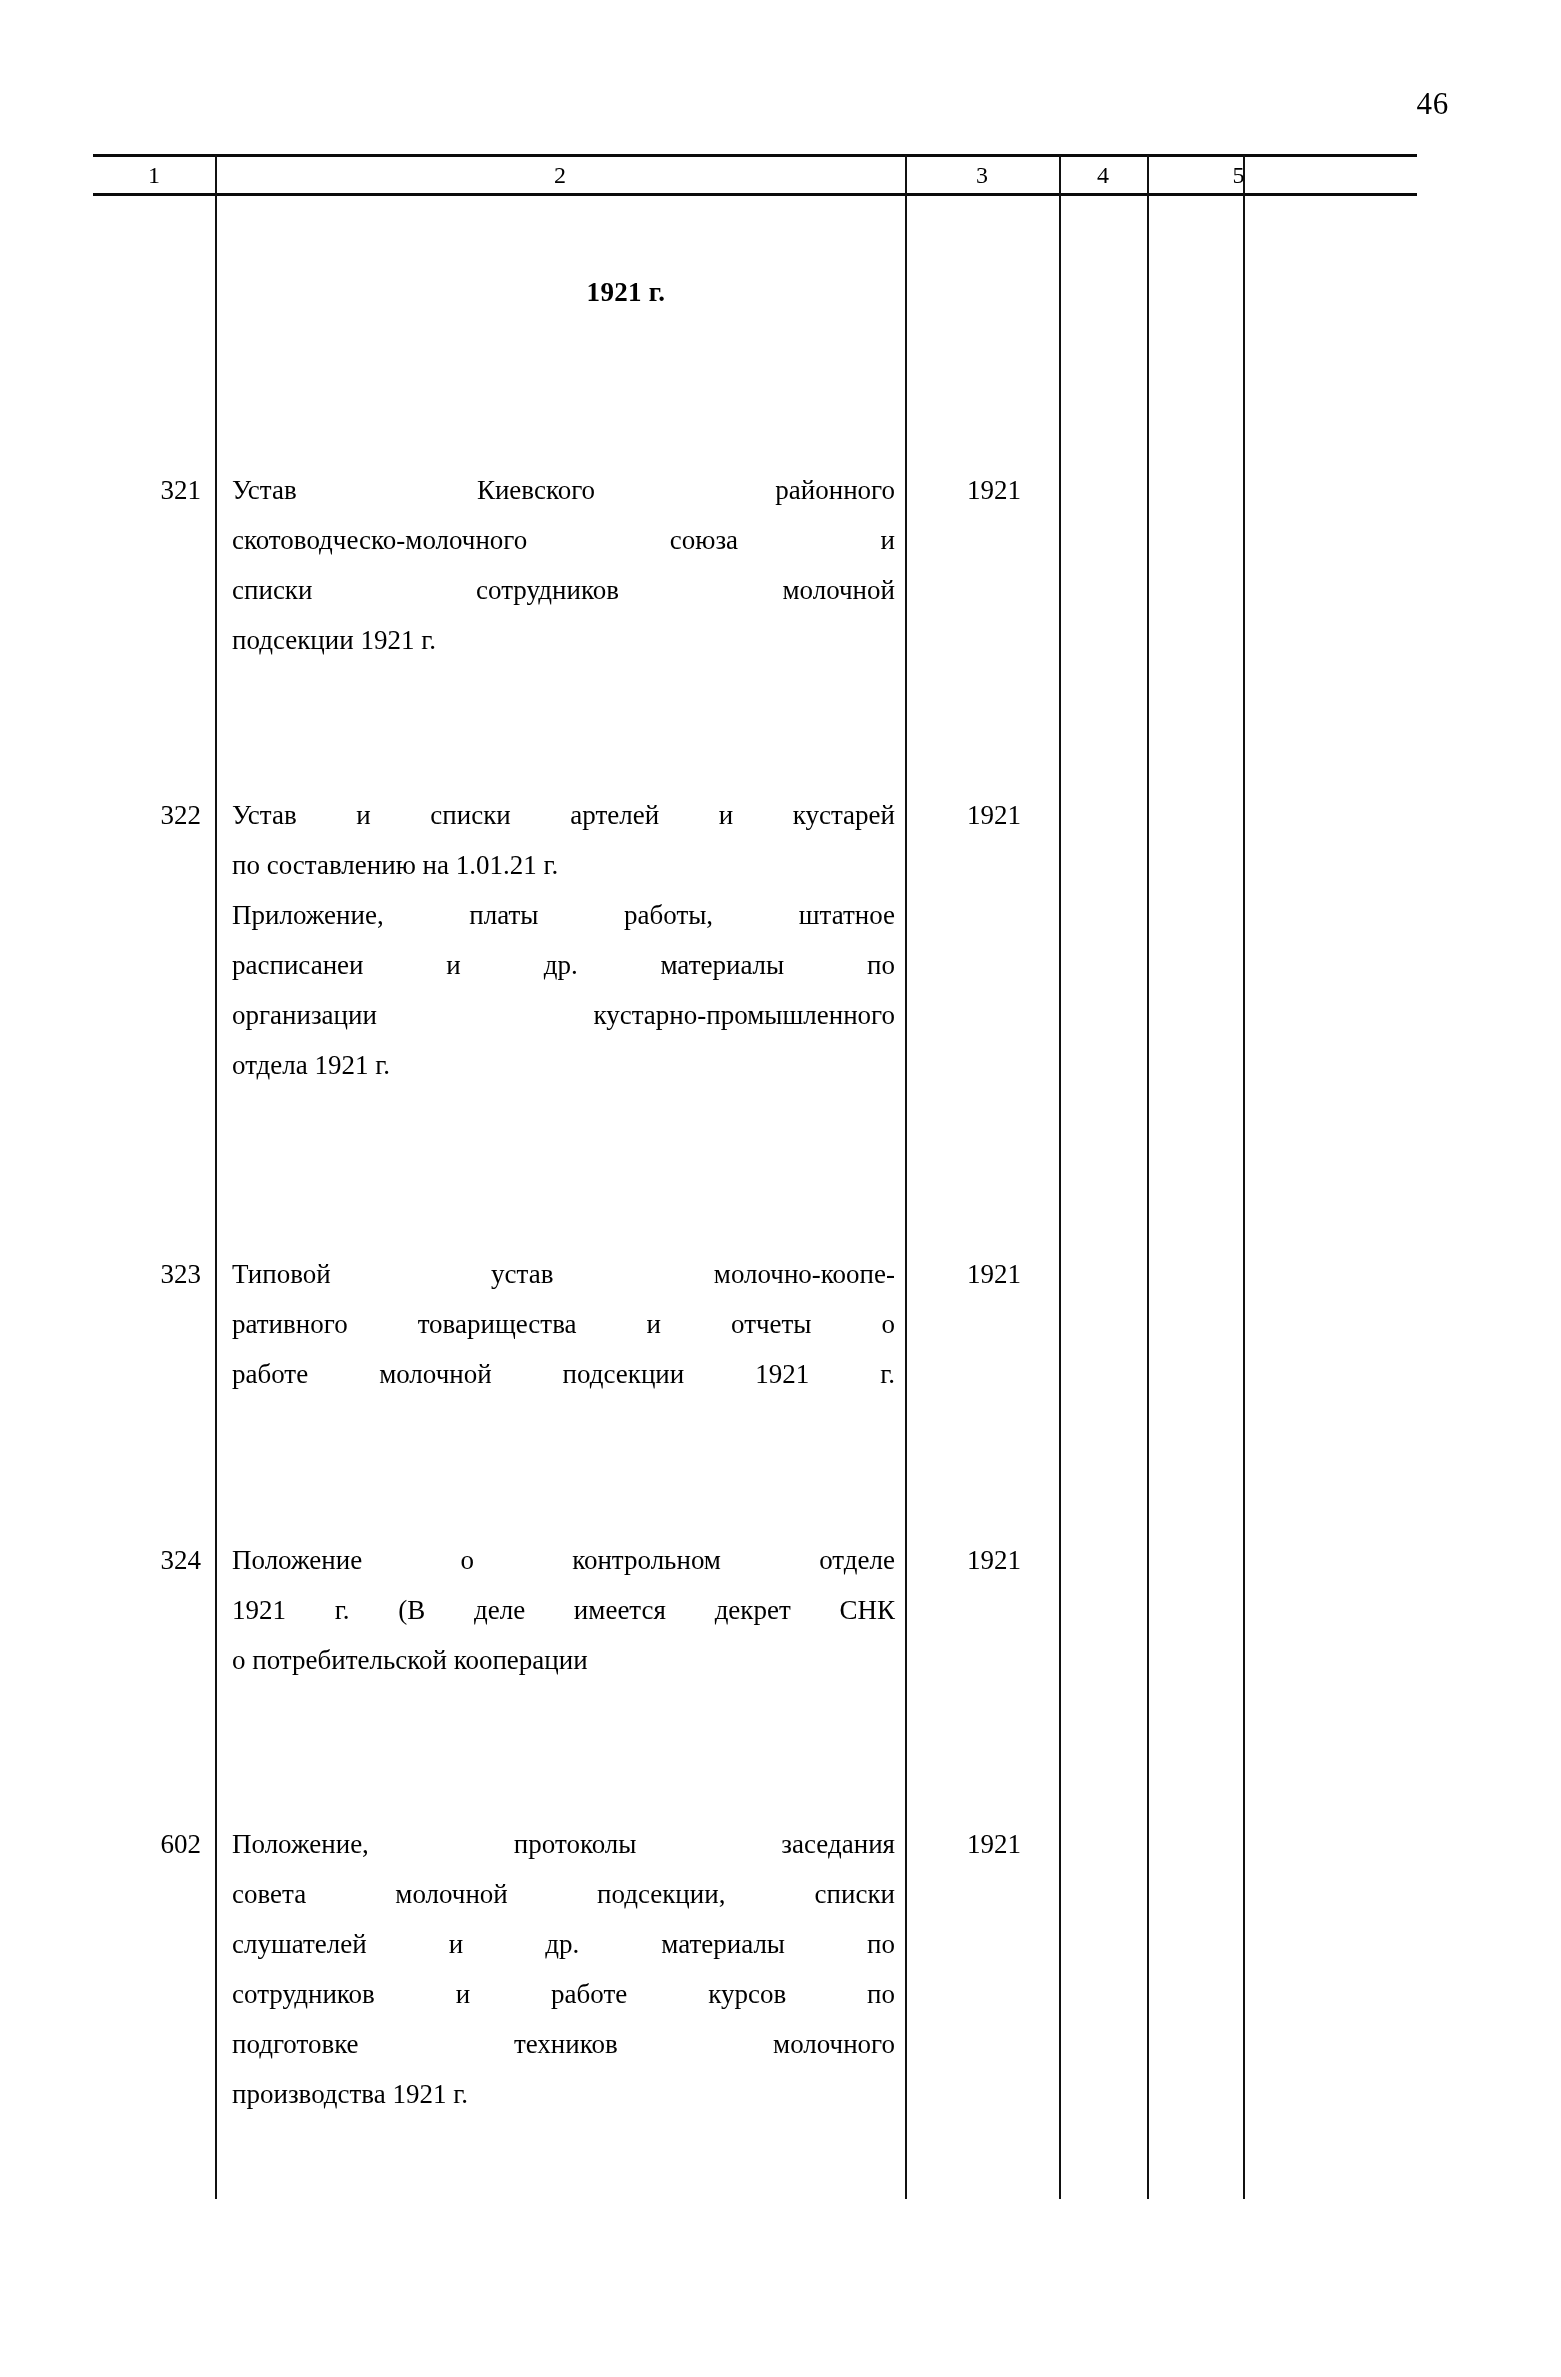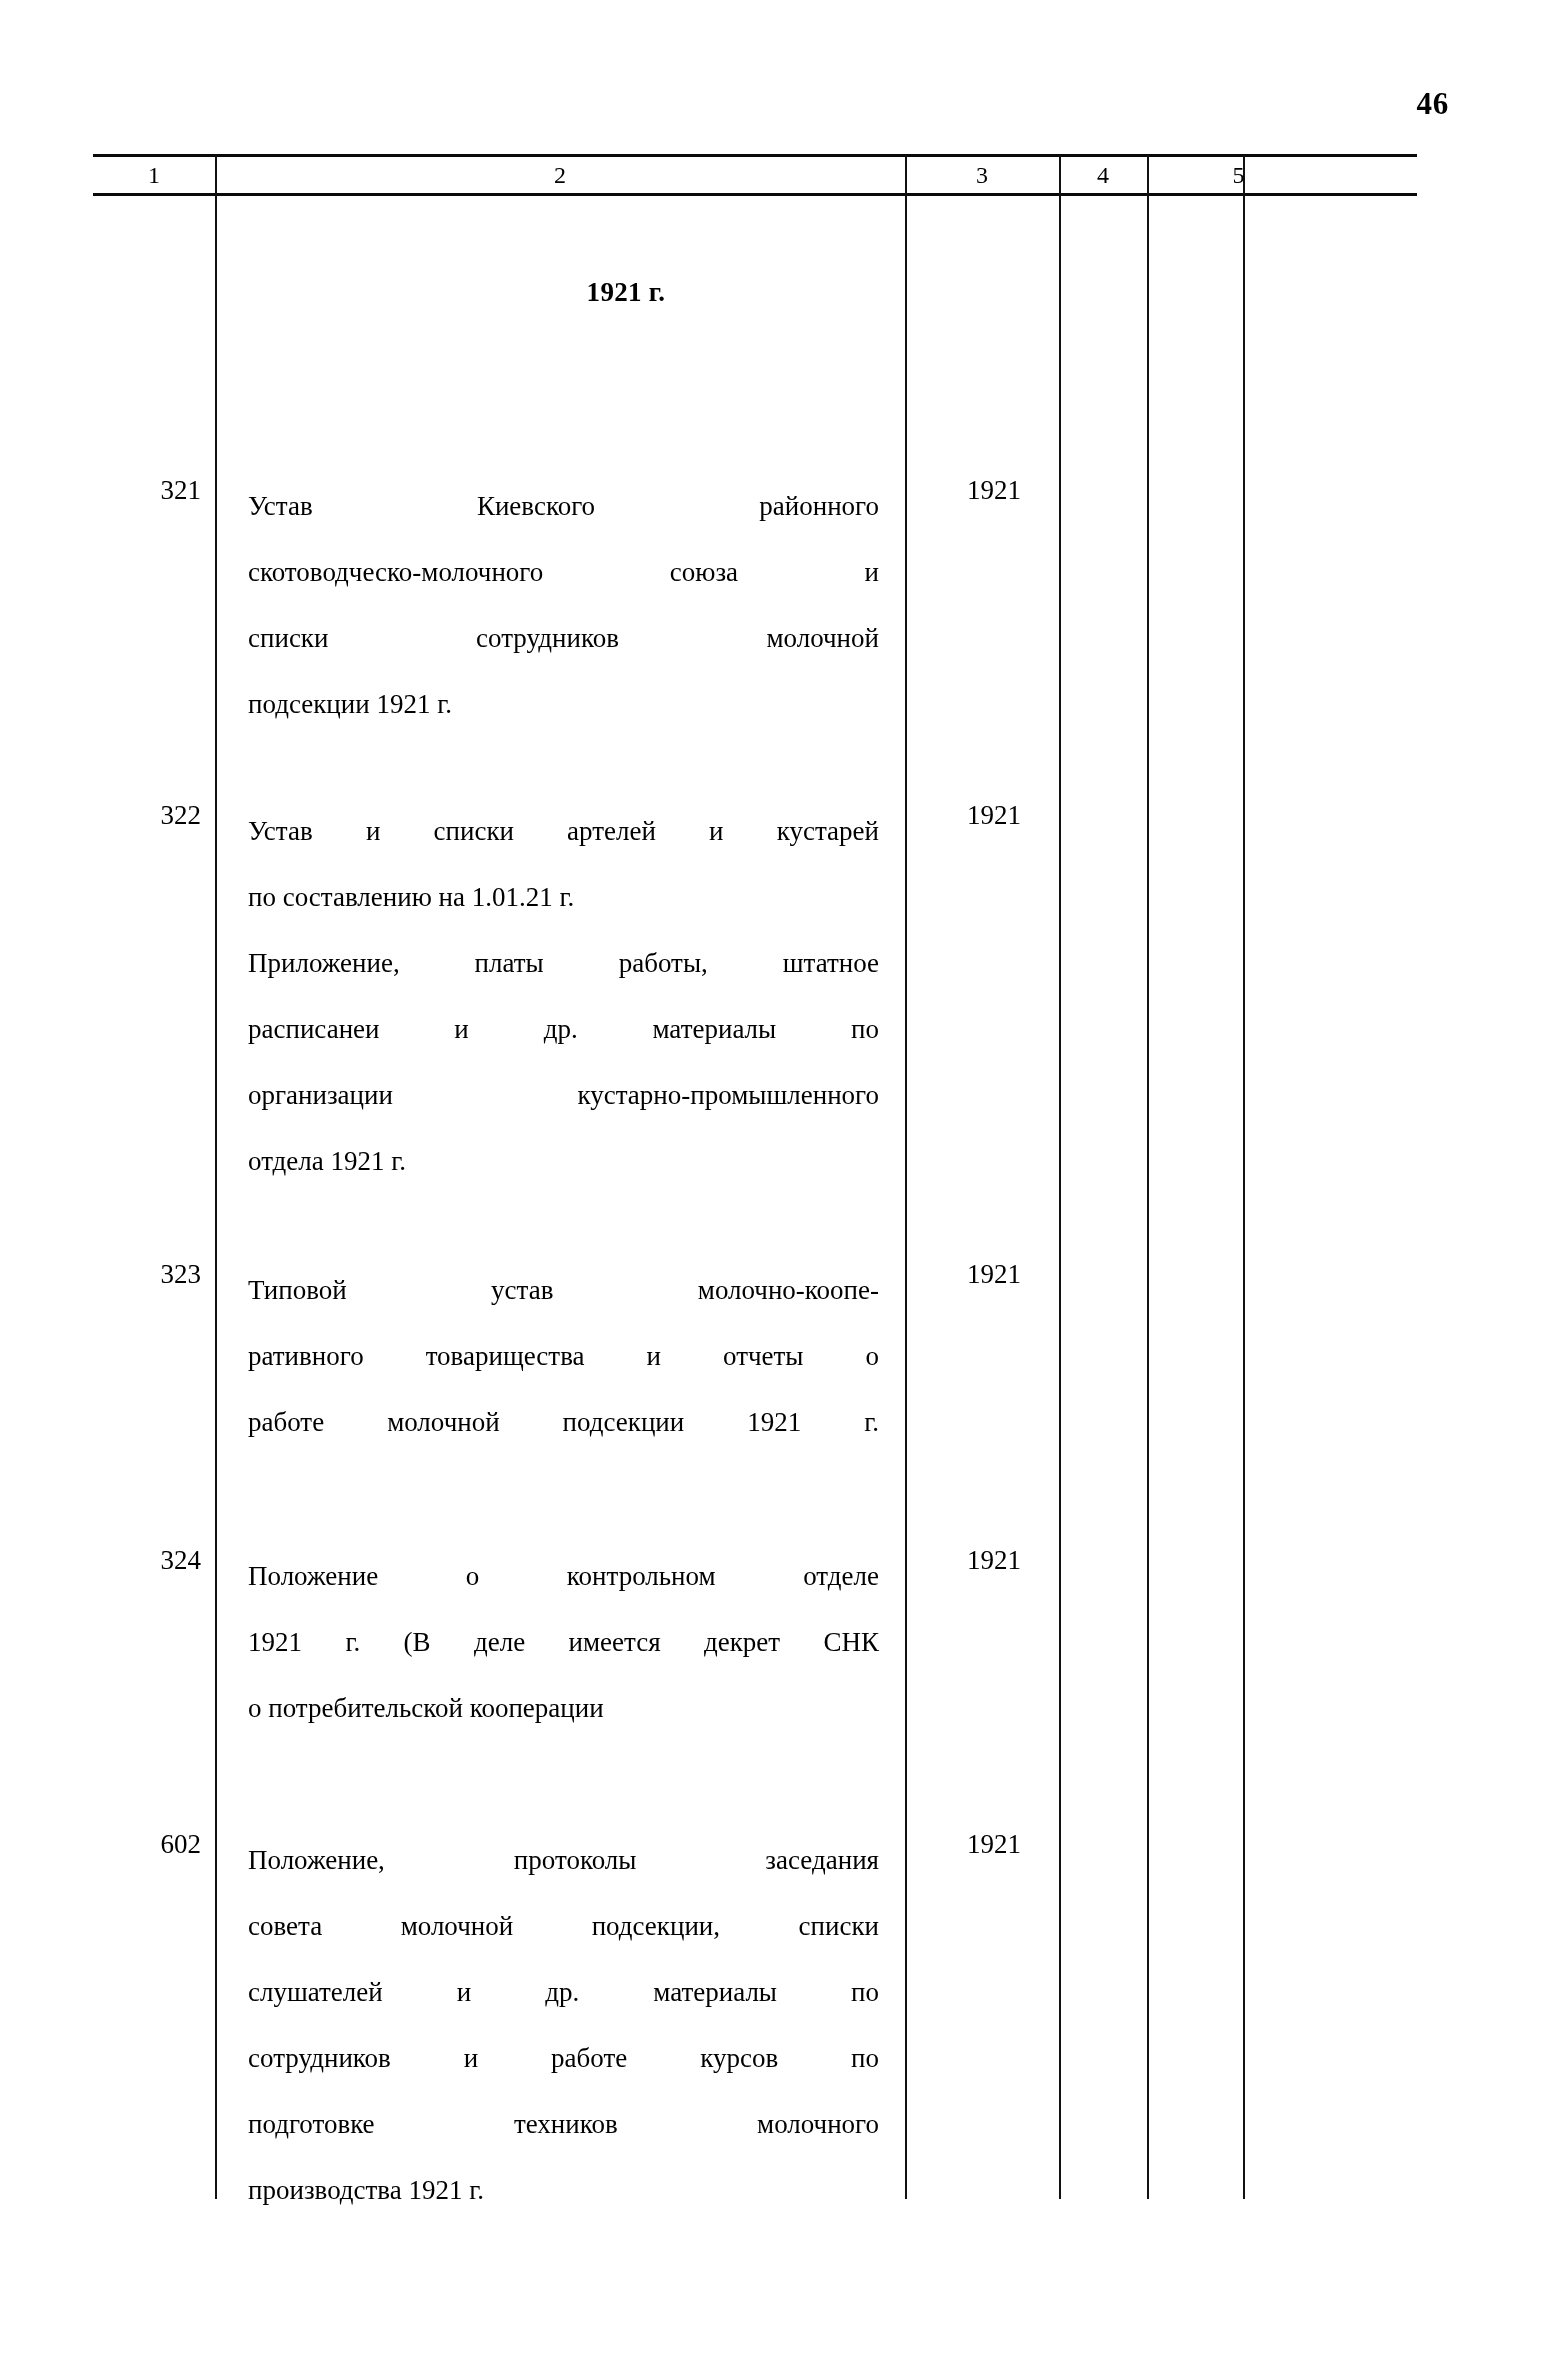--- a/index.html
+++ b/index.html
@@ -18,21 +18,21 @@
     background: #ffffff;
     overflow: hidden;
   }
 
   
   .page-number {
     position: absolute;
     right: 112px;
     top: 88px;
     font-size: 31px;
-    font-weight: 700;
+    font-weight: 400;
     letter-spacing: 0.7px;
     line-height: 1;
   }
 
   
   .table-frame {
     position: absolute;
     left: 93px;
     top: 154px;
     width: 1324px;
@@ -107,21 +107,21 @@
   }
   .row .desc {
     position: absolute;
     left: 139px;
     width: 663px;
     font-size: 27px;
     line-height: 50px;
     text-align: justify;
   }
   .row .desc p {
-    margin: 16px;
+    margin: 0;
     text-align: justify;
     text-align-last: left;
   }
   .row .desc p.justify-all {
     text-align: justify;
     text-align-last: justify;
   }
   .row .desc p.ital {
   }
   .row .date {

